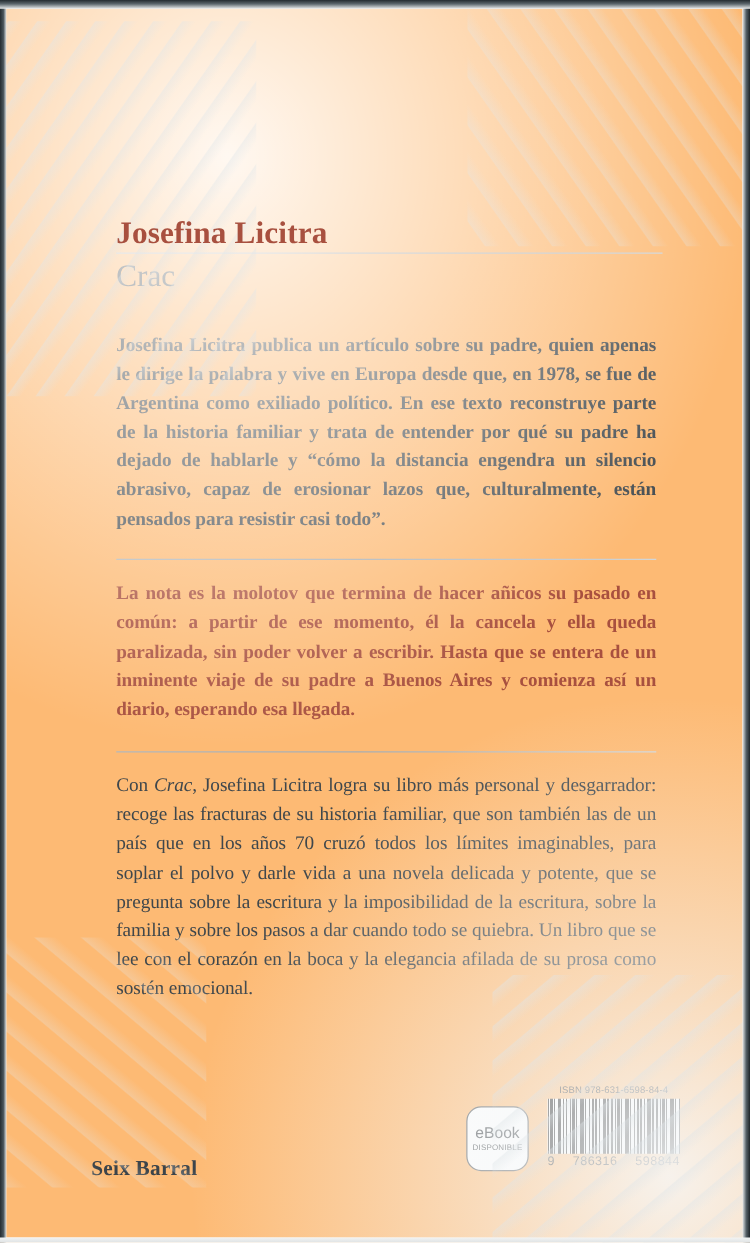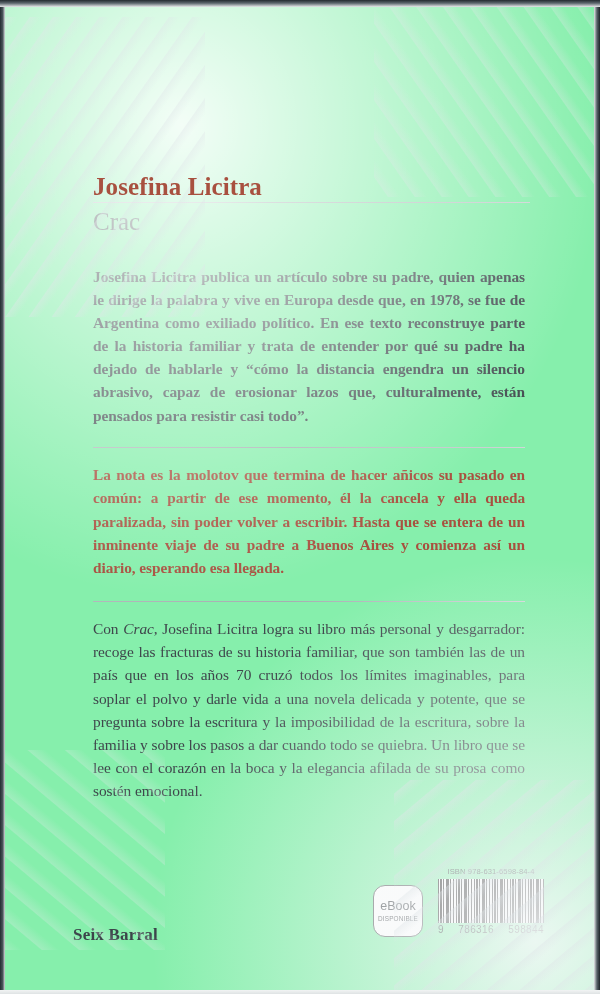--- a/index.html
+++ b/index.html
@@ -37,21 +37,21 @@
   .edge-bottom { left: 0; bottom: 0; width: 600px; height: 4px;
                  background: linear-gradient(0deg,#dfe3e4 0%, #f2f4f4 100%); }
 
   
   #cover {
     position: absolute;
     left: 5px;
     top: 7px;
     width: 589px;
     height: 983px;
-    background: #86efac;
+    background: #fdba74;
   }
 
   
   .sheen {
     position: absolute;
     pointer-events: none;
     background: linear-gradient(115deg, rgba(255,255,255,0) 0%, rgba(255,255,255,.95) 50%, rgba(255,255,255,0) 100%);
     opacity: .85;
   }
   .sheen-tl { left: -10px; top: 10px; width: 210px; height: 300px;

